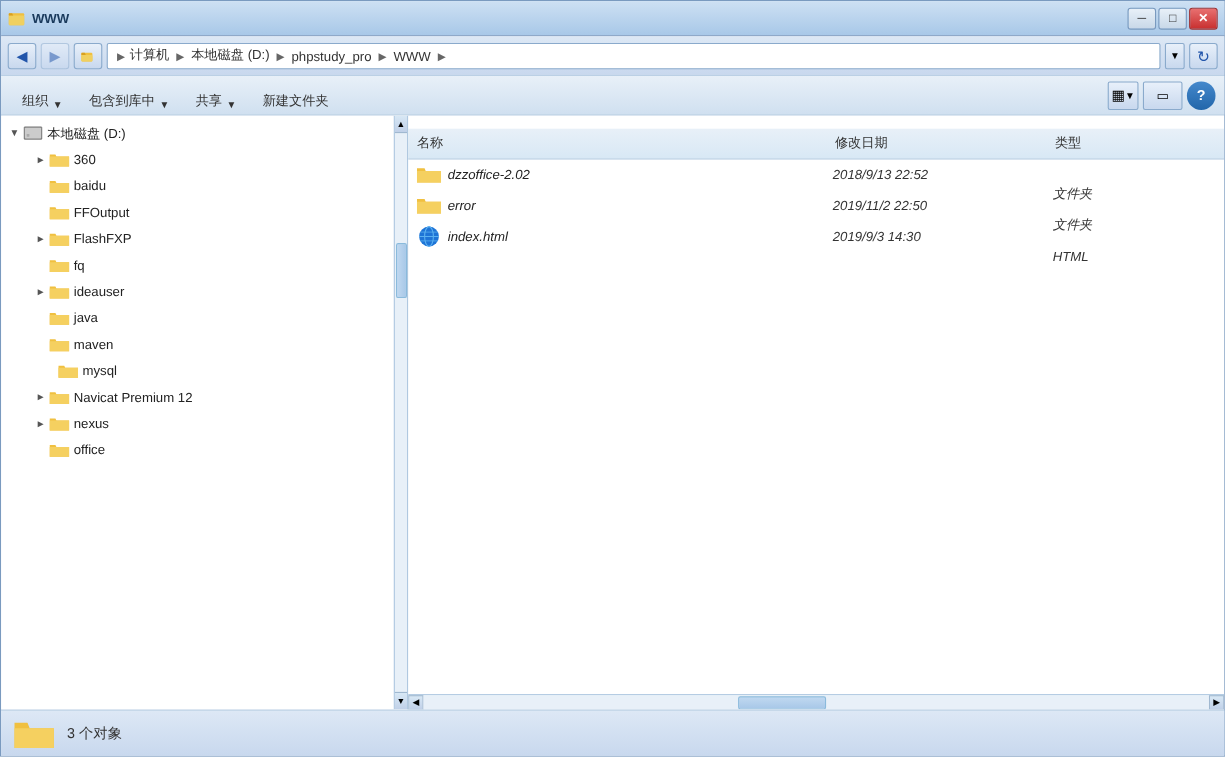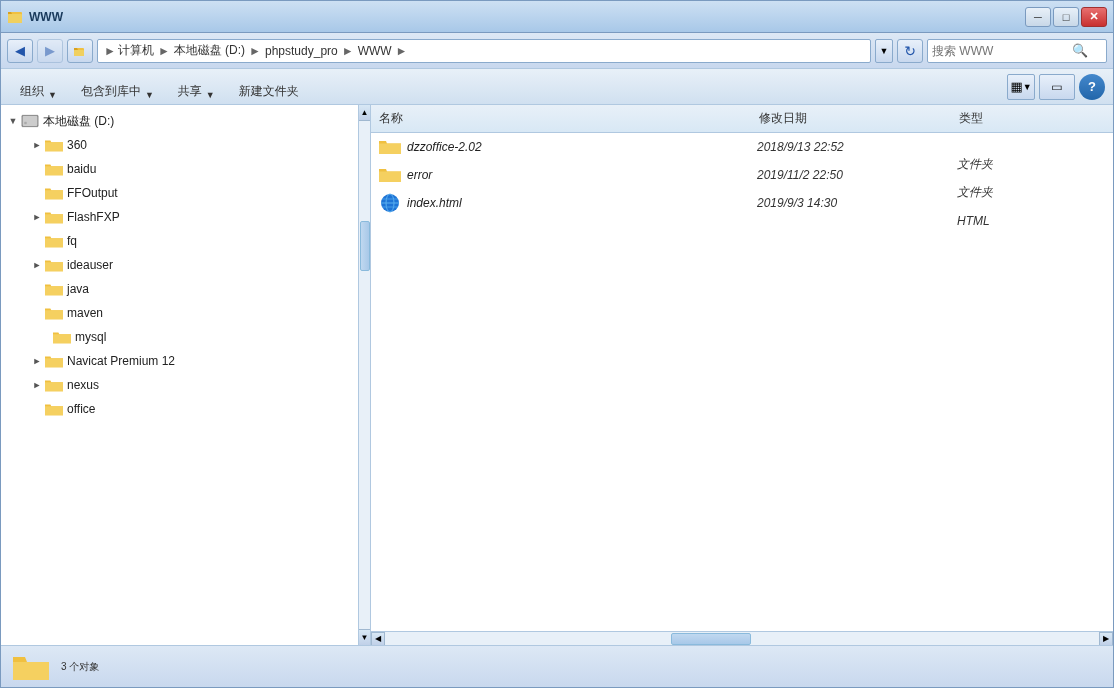--- a/index.html
+++ b/index.html
@@ -302,20 +302,21 @@
       overflow: hidden;
     }
 
     .file-header {
       height: 28px;
       background: linear-gradient(to bottom, #e8f0f8, #d8e8f5);
       display: flex;
       align-items: center;
       border-bottom: 1px solid #b0c8e0;
       padding: 0 8px;
+      margin-top: 12px;
     }
 
     .col-name {
       width: 380px;
       font-size: 12px;
       color: #333;
       font-weight: normal;
     }
 
     .col-date {
@@ -425,21 +426,21 @@
       padding: 0 12px;
       gap: 12px;
     }
 
     .status-folder-icon {
       width: 36px;
       height: 36px;
     }
 
     .status-text {
-      font-size: 10px;
+      font-size: 13px;
       color: #333;
     }
 
     
     .tree-root {
       padding-left: 4px;
     }
   </style>
 </head>
 <body>
@@ -480,24 +481,20 @@
         <span>本地磁盘 (D:)</span>
         <span class="path-sep">►</span>
         <span>phpstudy_pro</span>
         <span class="path-sep">►</span>
         <span>WWW</span>
         <span class="path-sep">►</span>
       </span>
     </div>
     <div class="address-dropdown">▼</div>
     <div class="refresh-btn" style="font-size:14px;">↻</div>
-    <div class="search-box">
-      <input type="text" placeholder="搜索 WWW" style="">
-      <span class="search-icon-btn">🔍</span>
-    </div>
   </div>
 
   <div class="toolbar">
     <button class="toolbar-btn">
       <span>组织</span>
       <span style="font-size:9px;">▼</span>
     </button>
     <button class="toolbar-btn">
       <span>包含到库中</span>
       <span style="font-size:9px;">▼</span>

